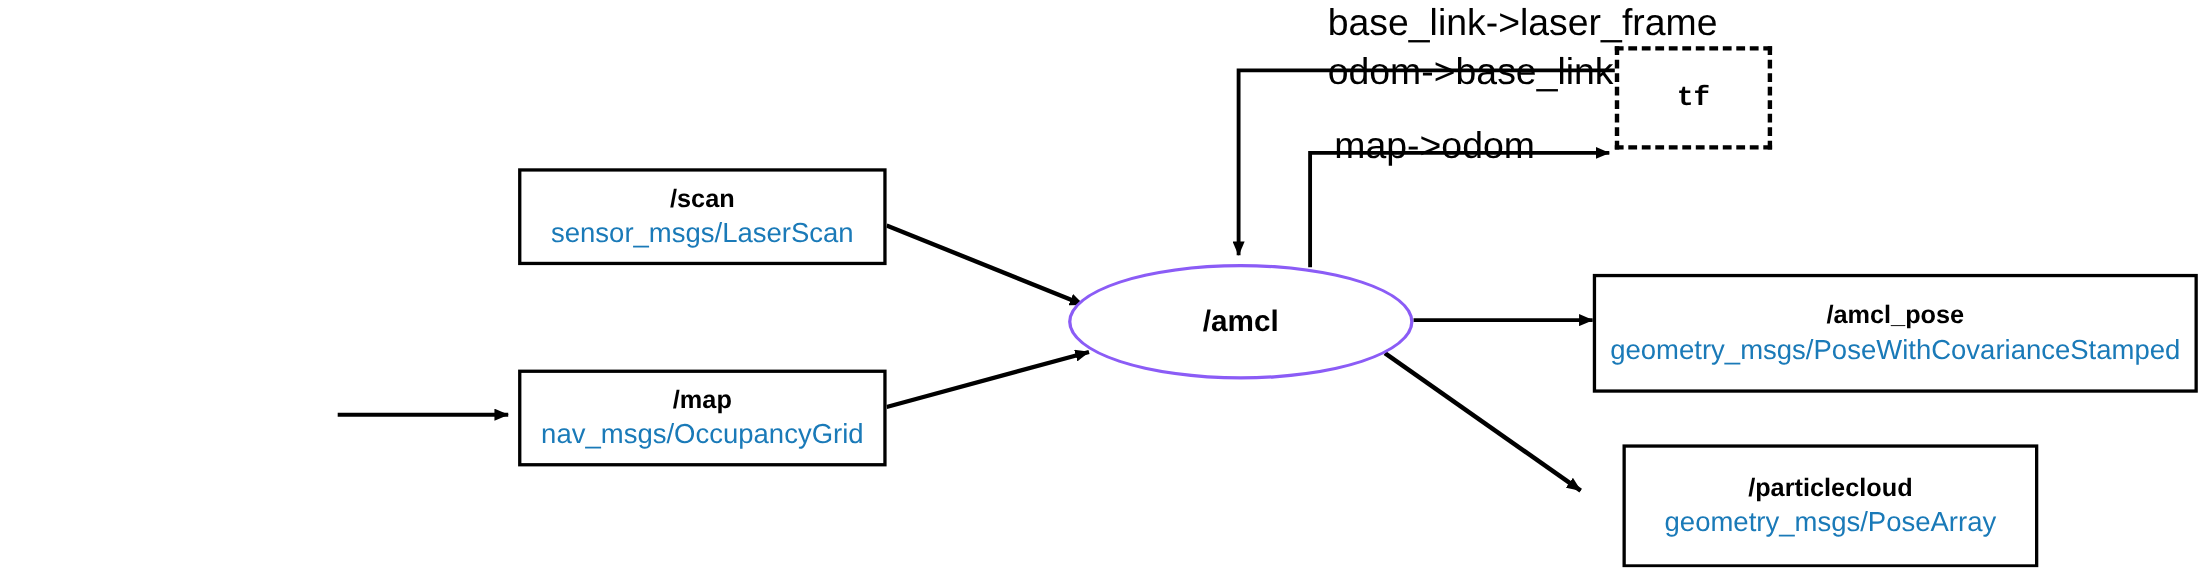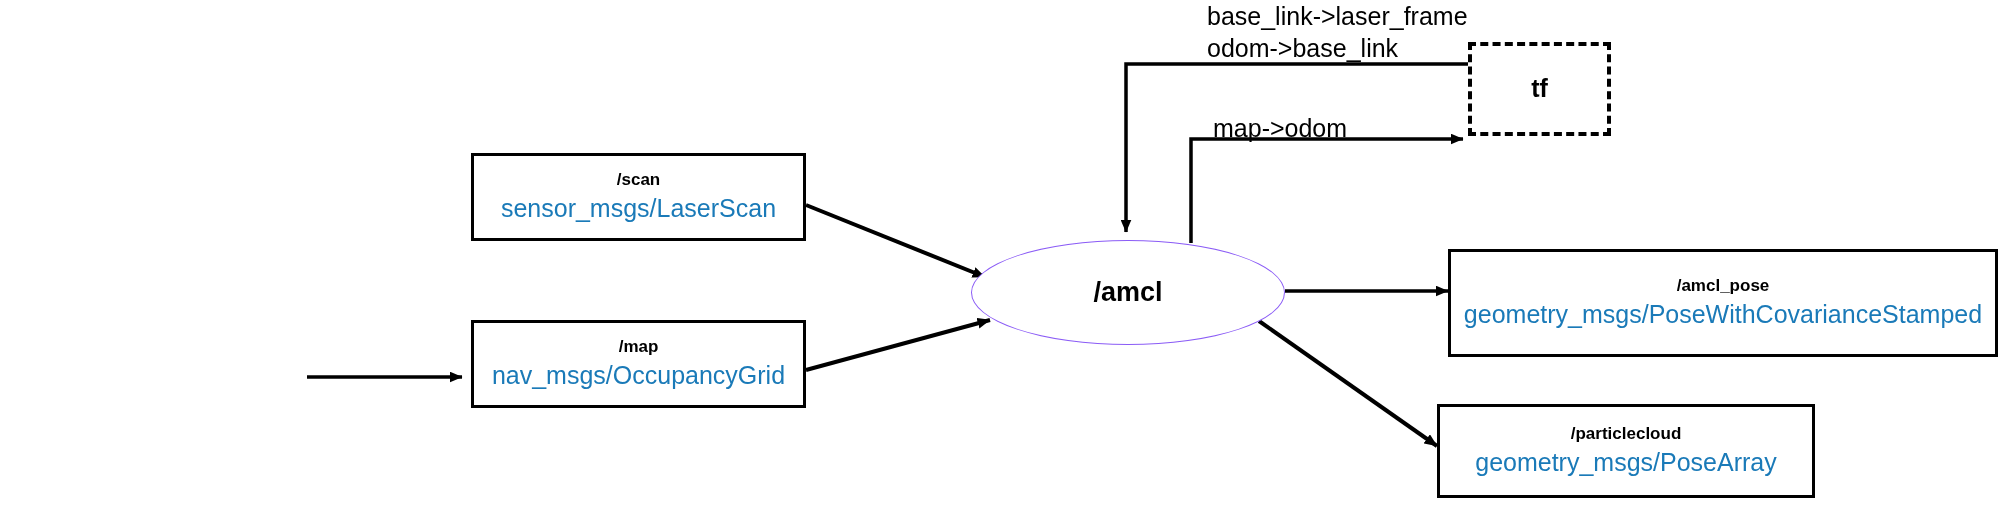--- a/index.html
+++ b/index.html
@@ -34,49 +34,49 @@
     align-items: center;
     justify-content: center;
     background: #ffffff;
     text-align: center;
     line-height: 1.18;
   }
   .node-topic {
     border: 3px solid #000000;
   }
   .node-proc {
-    border: 1px solid #8b5cf6;
+    border: 3px solid #8b5cf6;
     border-radius: 50%;
   }
   .node-dashed {
     border: 4px dashed #000000;
     background: transparent;
   }
   .node-title {
     font-weight: bold;
     color: #000000;
-    font-size: 17px;
+    font-size: 23px;
     white-space: nowrap;
   }
   .node-type {
     color: #1a7ab8;
     font-size: 25px;
     white-space: nowrap;
     margin-top: 4px;
   }
   .node-proc .node-title {
     font-size: 27px;
   }
   .node-dashed .node-title {
     font-size: 25px;
   }
   .edge-label {
     position: absolute;
     color: #000000;
-    font-size: 25px;
+    font-size: 34px;
     white-space: nowrap;
     line-height: 1.28;
     text-align: left;
   }
 </style>
 </head>
 <body>
 
 <div id="graph-canvas">
 
@@ -111,36 +111,36 @@
   </div>
 
   <div class="edge-label" style="left:1213px; top:112px;">map-&gt;odom</div>
 
 
   <div class="node node-topic" style="left:471px; top:153px; width:335px; height:88px;">
     <div class="node-title">/scan</div>
     <div class="node-type">sensor_msgs/LaserScan</div>
   </div>
 
-  <div class="node node-topic" style="left:471px; top:320px; width:335px; height:88px;">
+  <div class="node node-topic" style="left:471px; top:336px; width:335px; height:88px;">
     <div class="node-title">/map</div>
     <div class="node-type">nav_msgs/OccupancyGrid</div>
   </div>
 
   <div class="node node-proc" style="left:971px; top:240px; width:314px; height:105px;">
     <div class="node-title">/amcl</div>
   </div>
 
-  <div class="node node-dashed" style="left:1468px; top:42px; width:143px; height:94px;">
+  <div class="node node-dashed" style="left:1468px; top:42px; width:143px; height:94px;font-family:Liberation Mono, monospace;">
     <div class="node-title">tf</div>
   </div>
 
   <div class="node node-topic" style="left:1448px; top:249px; width:550px; height:108px;">
     <div class="node-title">/amcl_pose</div>
     <div class="node-type">geometry_msgs/PoseWithCovarianceStamped</div>
   </div>
 
-  <div class="node node-topic" style="left:1437px; top:404px; width:378px; height:94px;">
+  <div class="node node-topic" style="left:1475px; top:404px; width:378px; height:112px;">
     <div class="node-title">/particlecloud</div>
     <div class="node-type">geometry_msgs/PoseArray</div>
   </div>
 
 </div>
 
 </body></html>

